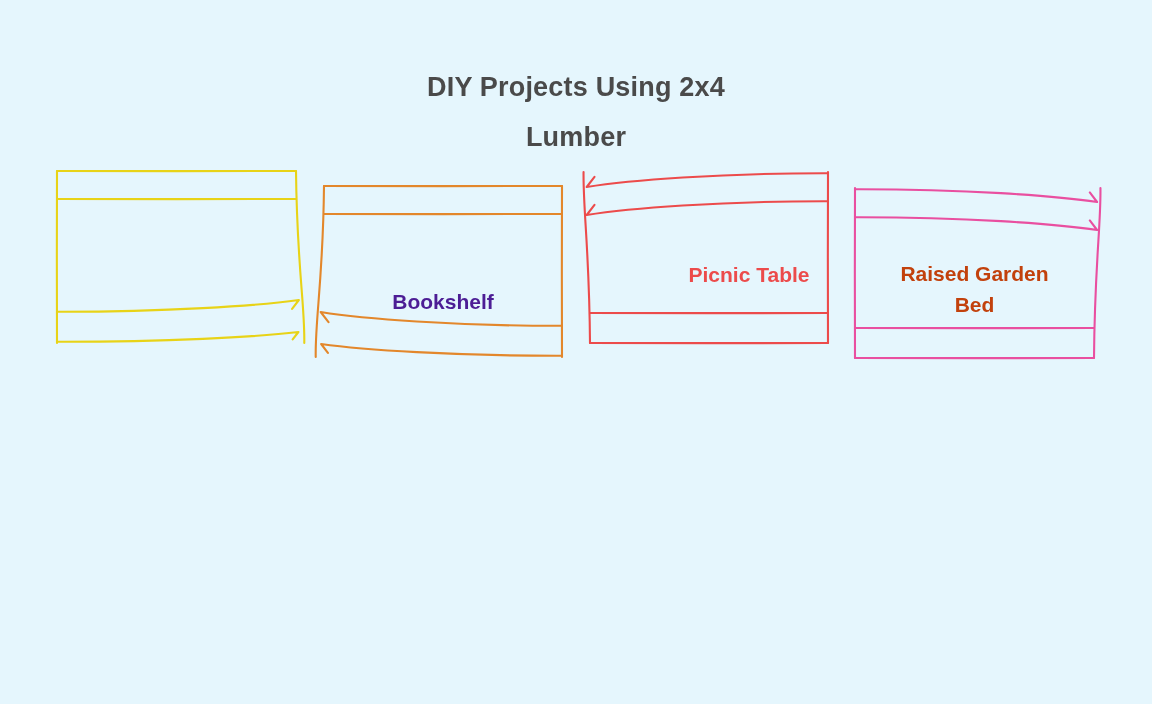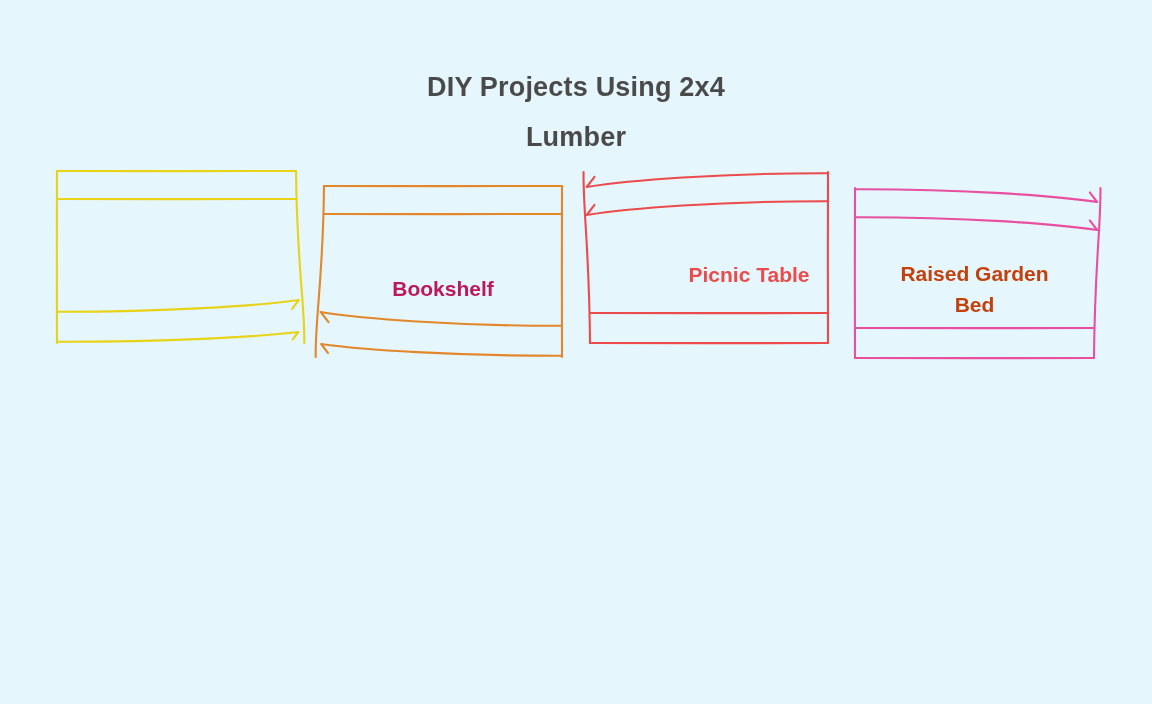--- a/index.html
+++ b/index.html
@@ -75,21 +75,21 @@
       </div>
       <div class="node" style="left: 324px; top: 186px; width: 238px; height: 171px;">
         <svg width="290" height="223" style="left: -26px; top: -26px;">
           <path d="M26,26 Q145,26.3 264,26" fill="none" stroke="#e3872b" stroke-width="2.1" stroke-linecap="round" stroke-linejoin="round"></path>
           <path d="M26,26 C25.1,120.05000000000001 17,159.38 17.72,197" fill="none" stroke="#e3872b" stroke-width="2.1" stroke-linecap="round" stroke-linejoin="round"></path>
           <path d="M264,26 Q263.7,111.5 264,197" fill="none" stroke="#e3872b" stroke-width="2.1" stroke-linecap="round" stroke-linejoin="round"></path>
           <path d="M264,195.8 C156.9,196 64.08,189.85 23.14,184 L29.9,192.84" fill="none" stroke="#e3872b" stroke-width="2.1" stroke-linecap="round" stroke-linejoin="round"></path>
           <path d="M26,54 Q145,54.3 264,54" fill="none" stroke="#e3872b" stroke-width="2.1" stroke-linecap="round" stroke-linejoin="round"></path>
           <path d="M264,165.8 C156.9,166 64.08,158.75 22.7,152 L30.5,162.2" fill="none" stroke="#e3872b" stroke-width="2.1" stroke-linecap="round" stroke-linejoin="round"></path>
         </svg>
-        <div class="node-label" style="top: 87px; color: #be185d;">Bookshelf</div>
+        <div class="node-label" style="top: 100px; color: #4c1d95;">Bookshelf</div>
       </div>
       <div class="node" style="left: 590px; top: 172px; width: 238px; height: 171px;">
         <svg width="290" height="223" style="left: -26px; top: -26px;">
           <path d="M264,27.2 C156.9,27 64.08,34.25 22.7,41 L30.5,30.8" fill="none" stroke="#ec4b4b" stroke-width="2.1" stroke-linecap="round" stroke-linejoin="round"></path>
           <path d="M26,197 C25.3,102.94999999999999 19,63.62 19.56,26" fill="none" stroke="#ec4b4b" stroke-width="2.1" stroke-linecap="round" stroke-linejoin="round"></path>
           <path d="M264,26 Q263.7,111.5 264,197" fill="none" stroke="#ec4b4b" stroke-width="2.1" stroke-linecap="round" stroke-linejoin="round"></path>
           <path d="M26,197 Q145,197.3 264,197" fill="none" stroke="#ec4b4b" stroke-width="2.1" stroke-linecap="round" stroke-linejoin="round"></path>
           <path d="M264,55.2 C156.9,55 64.08,62.25 22.7,69 L30.5,58.8" fill="none" stroke="#ec4b4b" stroke-width="2.1" stroke-linecap="round" stroke-linejoin="round"></path>
           <path d="M26,167 Q145,167.3 264,167" fill="none" stroke="#ec4b4b" stroke-width="2.1" stroke-linecap="round" stroke-linejoin="round"></path>
         </svg>

